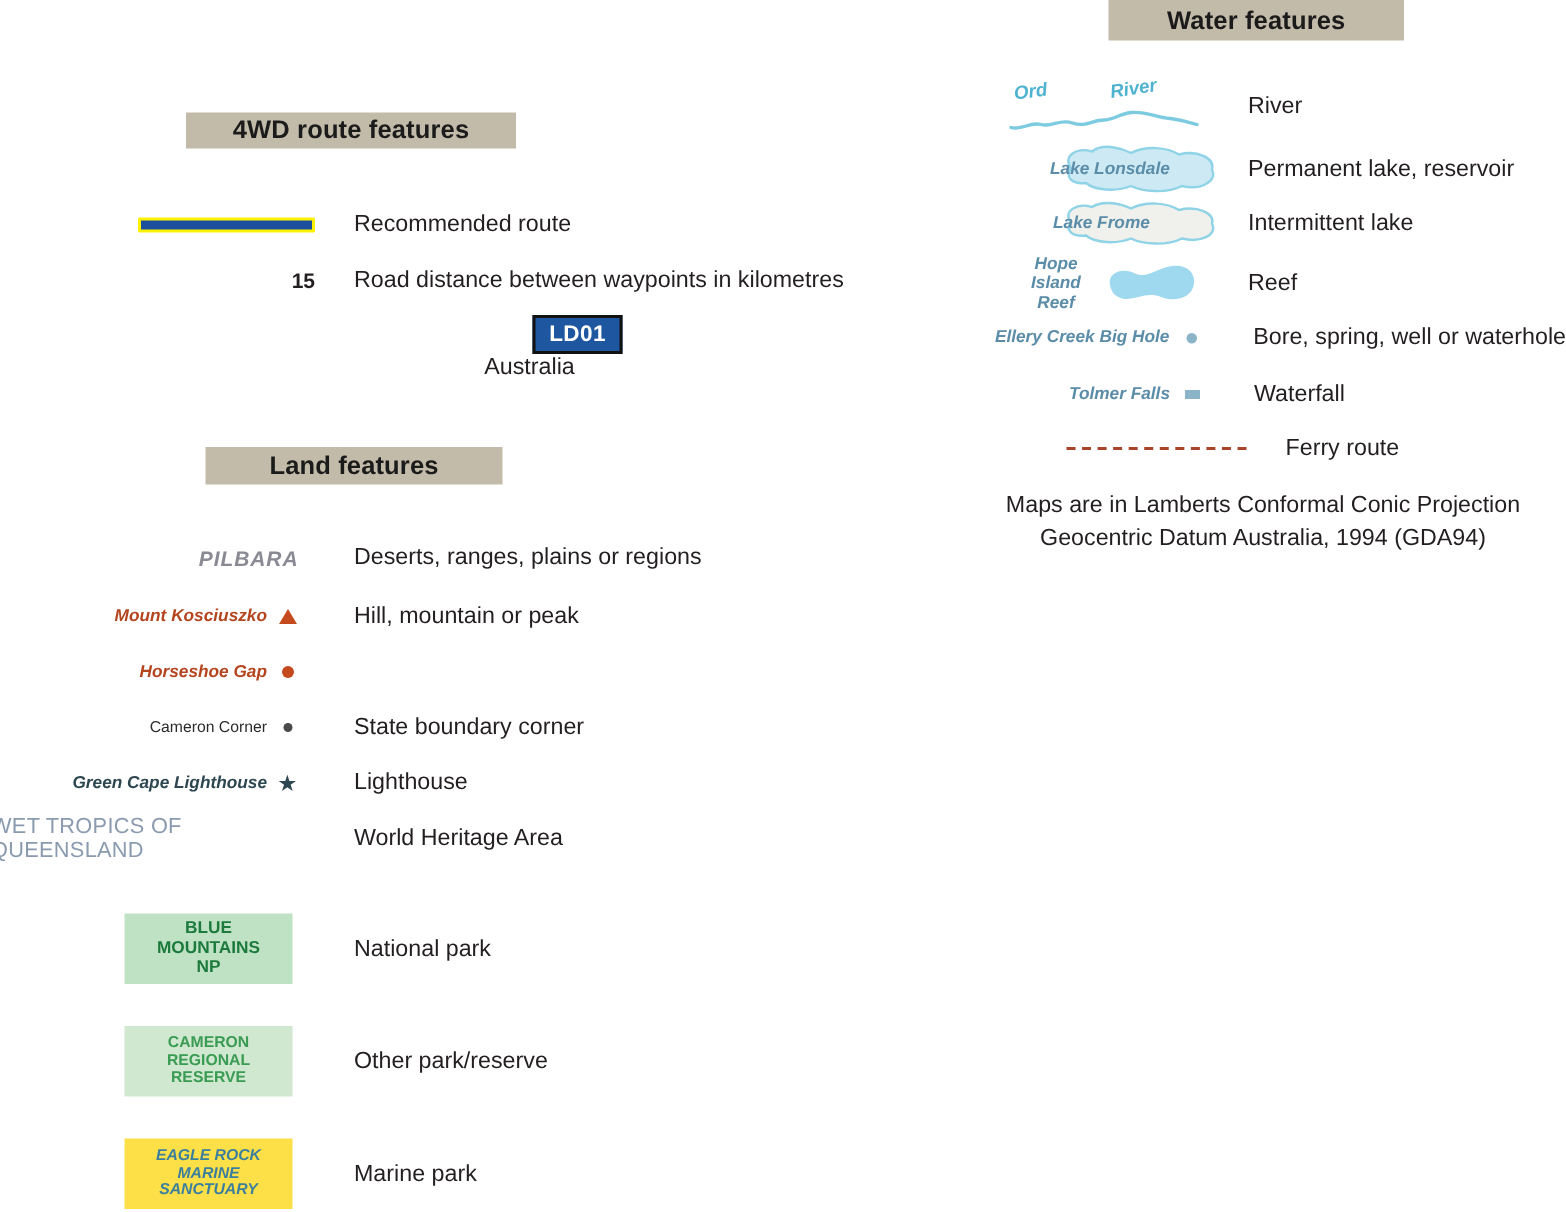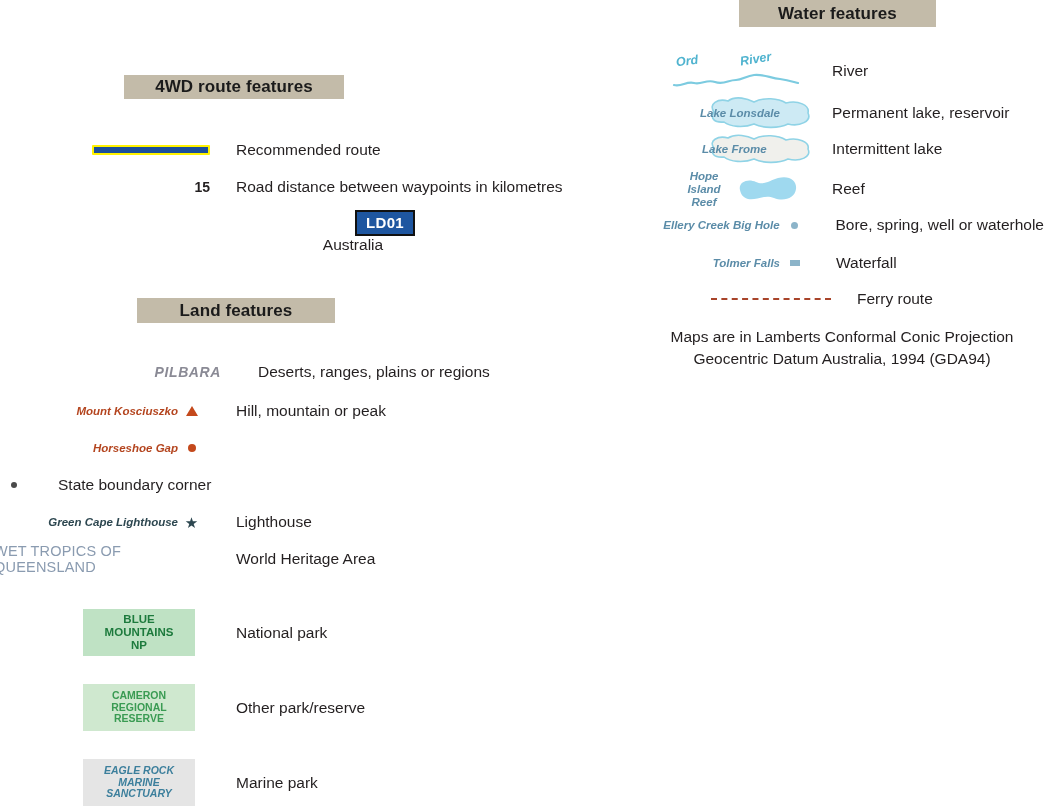--- a/index.html
+++ b/index.html
@@ -89,21 +89,21 @@
   
   .park-box {
     width: 112px; height: 47px;
     display: flex; flex-direction: column;
     align-items: center; justify-content: center;
     text-align: center;
     line-height: 1.12;
   }
   .park-np      { background: #bfe2c4; color: #1d7a3d; font-size: 11.5px; font-weight: bold; }
   .park-reserve { background: #cfe8cf; color: #3a9b53; font-size: 10.5px; font-weight: bold; }
-  .park-marine  { background: #e5e5e5; color: #3c7f9c; font-size: 10.5px; font-weight: bold; font-style: italic; }
+  .park-marine  { background: #fde047; color: #3c7f9c; font-size: 10.5px; font-weight: bold; font-style: italic; }
 
   
   .water-label {
     font-size: 11.5px; font-style: italic; font-weight: bold;
     color: #5b8ca8; white-space: nowrap;
   }
   .river-wrap { position: relative; width: 128px; height: 34px; }
   .river-txt {
     position: absolute; font-size: 12.5px; font-style: italic;
     font-weight: bold; color: #4fb3cf;
@@ -157,21 +157,21 @@
     <div class="sym-col" style="width:150px;">
       <span class="waypoint-badge">LD01</span>
     </div>
     <div class="desc" style="margin-left:26px;">Australia</div>
   </div>
 
   <div class="section-header" style="left:137px; top:298px; width:198px; height:25px;">
     <span>Land features</span>
   </div>
 
-  <div class="row" style="left:0px; top:361px; width:620px; height:22px;padding-left:22px;">
+  <div class="row" style="left:0px; top:361px; width:620px; height:22px;">
     <div class="sym-col" style="width:205px; padding-right:6px;">
       <span class="lbl-region">PILBARA</span>
     </div>
     <div class="desc" style="margin-left:31px;">Deserts, ranges, plains or regions</div>
   </div>
 
   <div class="row" style="left:0px; top:400px; width:620px; height:22px;">
     <div class="sym-col" style="width:178px;">
       <span class="lbl-orange">Mount Kosciuszko</span>
     </div>
@@ -184,20 +184,23 @@
   <div class="row" style="left:0px; top:437px; width:620px; height:22px;">
     <div class="sym-col" style="width:178px;">
       <span class="lbl-orange">Horseshoe Gap</span>
     </div>
     <div class="sym-col" style="width:27px; justify-content:center;">
       <span class="sym-dot-orange"></span>
     </div>
   </div>
 
   <div class="row" style="left:0px; top:474px; width:620px; height:22px;">
+    <div class="sym-col" style="width:178px;">
+      <span class="lbl-dark">Cameron Corner</span>
+    </div>
     <div class="sym-col" style="width:27px; justify-content:center;">
       <span class="sym-dot-dark"></span>
     </div>
     <div class="desc" style="margin-left:31px;">State boundary corner</div>
   </div>
 
   <div class="row" style="left:0px; top:511px; width:620px; height:22px;">
     <div class="sym-col" style="width:178px;">
       <span class="lbl-slate">Green Cape Lighthouse</span>
     </div>

